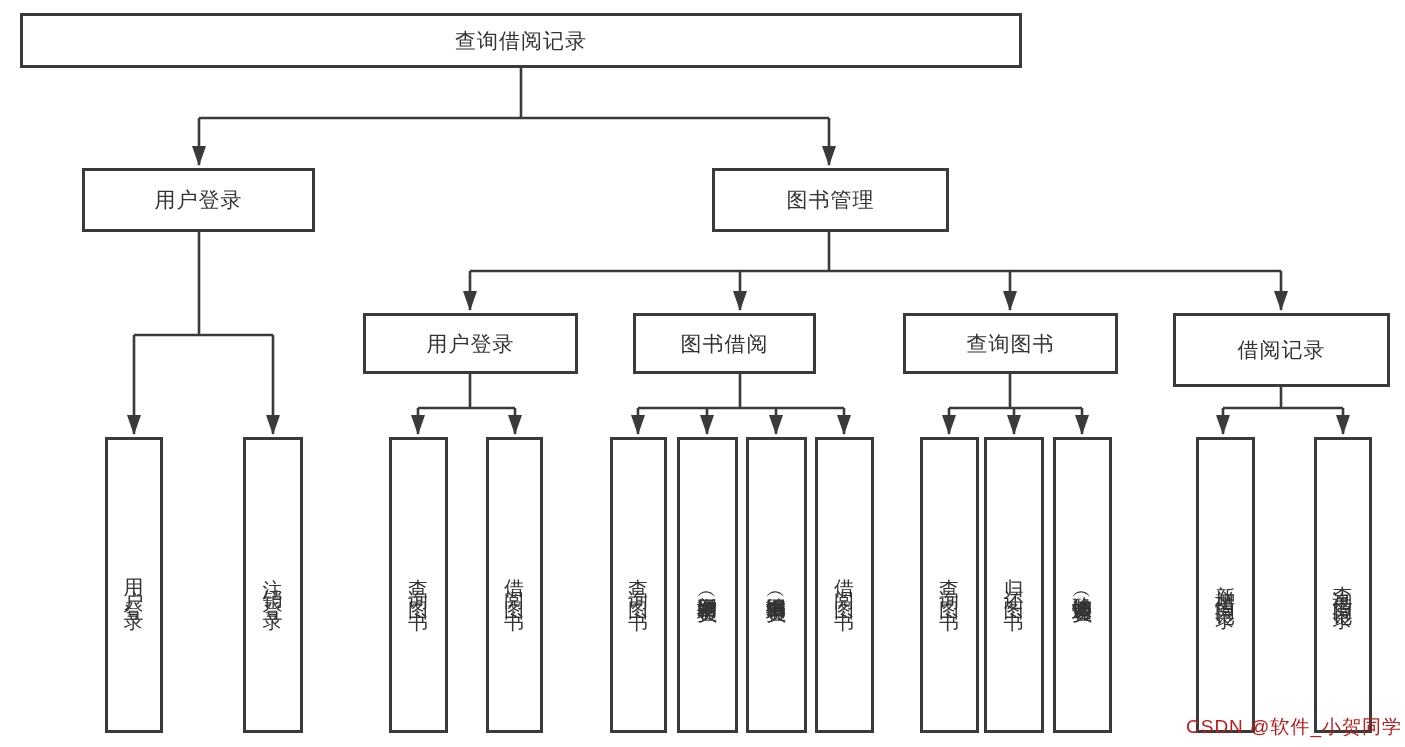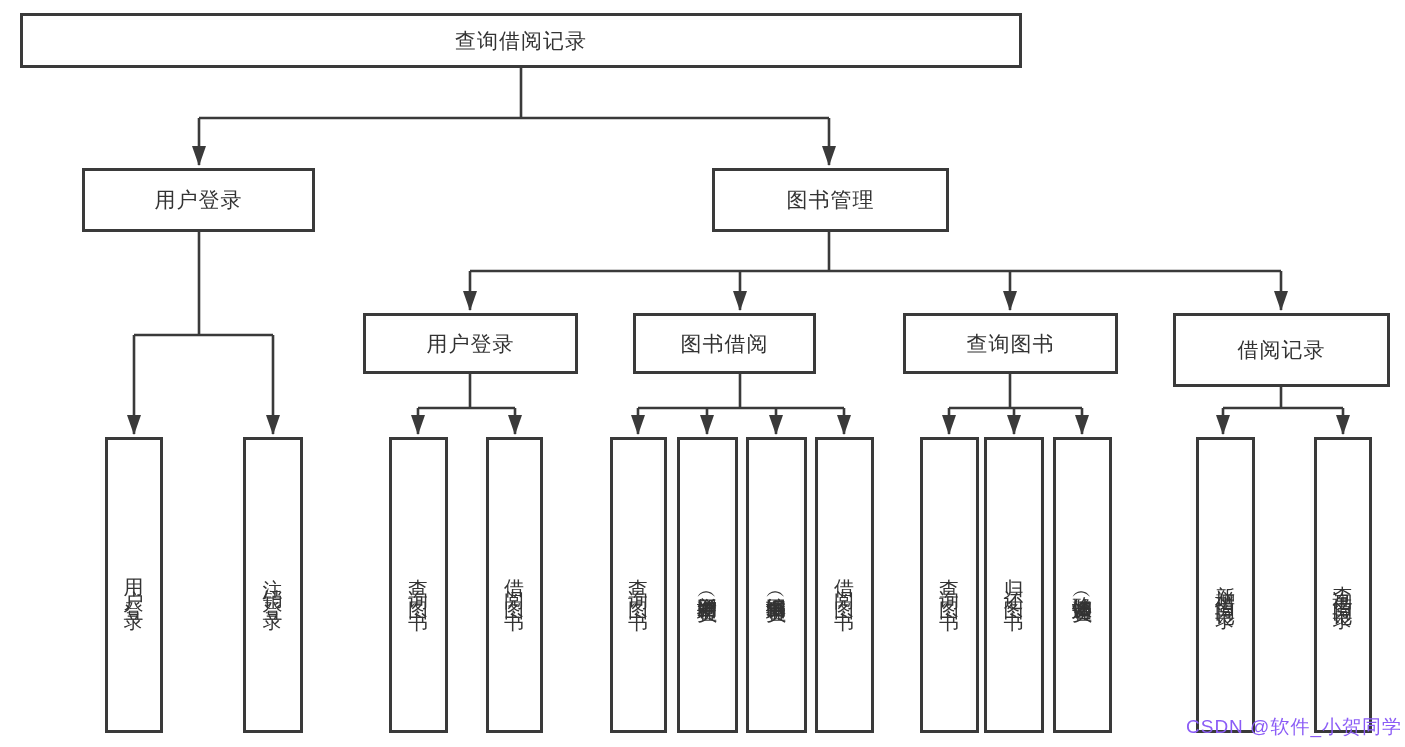--- a/index.html
+++ b/index.html
@@ -35,21 +35,21 @@
     line-height:1;
     white-space:nowrap;
   }
   .sp4{letter-spacing:11px;}
   .sp6{letter-spacing:5px;}
   .sp8{letter-spacing:1px;}
   .watermark{
     position:absolute;
     left:1186px;top:714px;
     font-size:19px;
-    color:#8b5cf6;
+    color:#b91c1c;
     letter-spacing:1px;
     white-space:nowrap;
     z-index:5;
   }
 </style>
 </head>
 <body>
 
 <div id="canvas">
 

